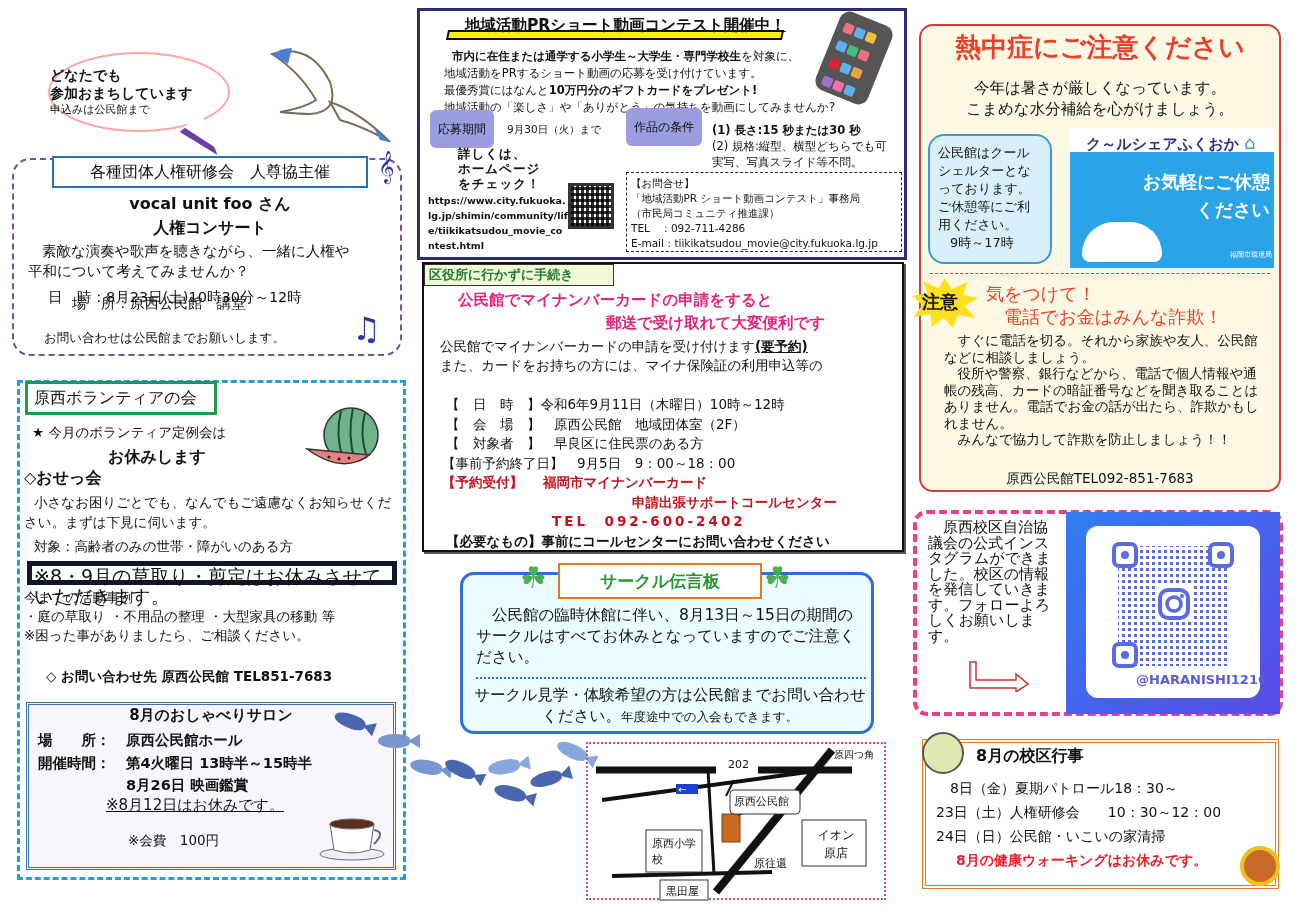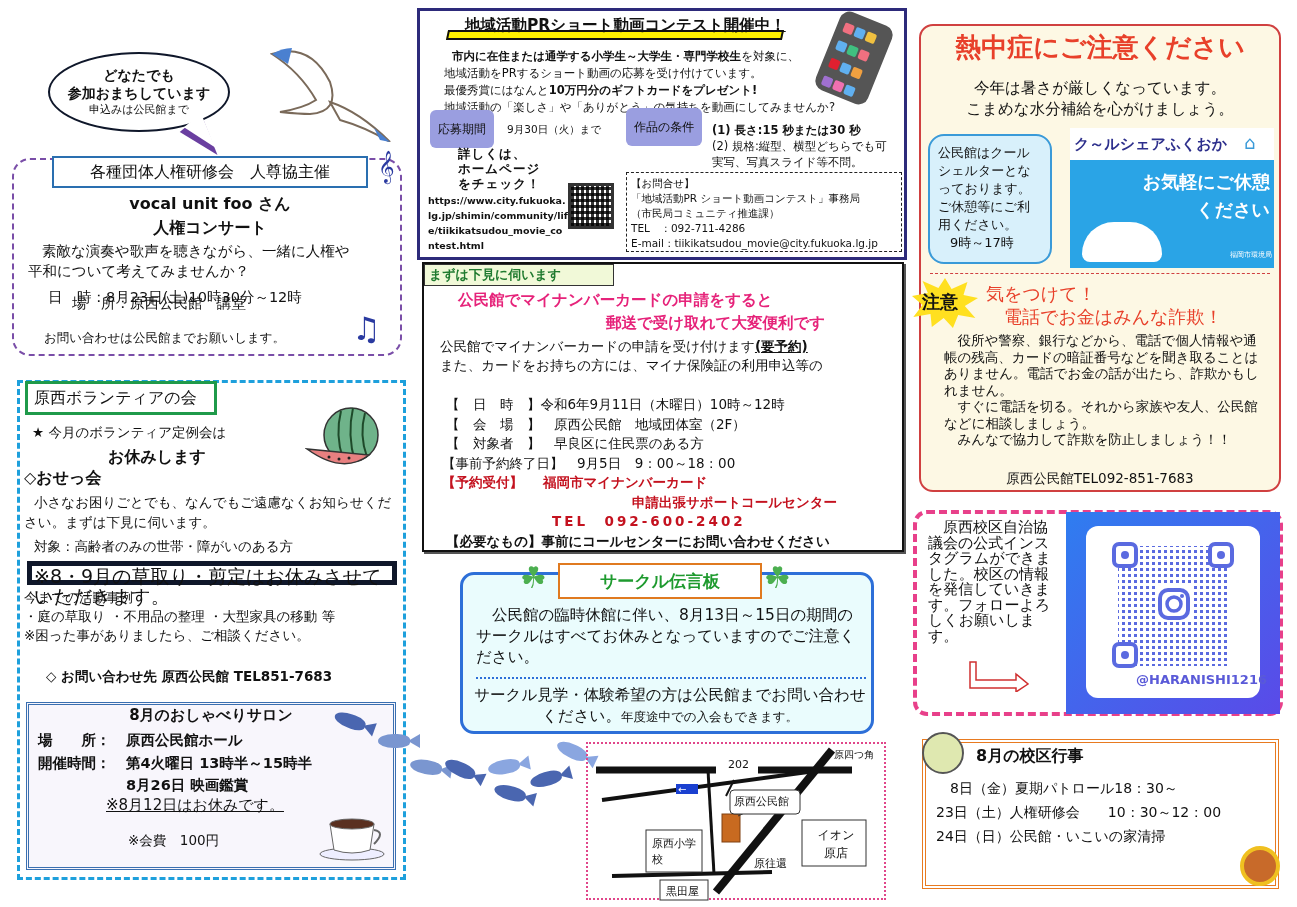--- a/index.html
+++ b/index.html
@@ -4,22 +4,22 @@
 <style>
   * { box-sizing: border-box; margin: 0; padding: 0; }
   html, body { width: 1297px; height: 907px; background: #ffffff; overflow: hidden; }
   body { position: relative; font-family: "DejaVu Sans", "Liberation Sans", sans-serif; color: #111; }
   .abs { position: absolute; }
   .bold { font-weight: bold; }
 
   
   .bubble {
     left: 48px; top: 52px; width: 182px; height: 80px;
-    border: 2px solid #0f172a; border-radius: 50%; background: #fff;
-    text-align: center; padding-top: 12px; z-index: 3;
+    border: 2px solid #fca5a5; border-radius: 50%; background: #fff;
+    padding-top: 12px; z-index: 3;
   }
   .bubble .l1, .bubble .l2 { font-size: 14px; font-weight: bold; line-height: 18px; }
   .bubble .l3 { font-size: 11px; line-height: 15px; }
   .bubble-tail {
     left: 190px; top: 118px; width: 0; height: 0; z-index: 2;
     border-left: 14px solid transparent; border-right: 14px solid transparent;
     border-top: 42px solid #6a3fa0; transform: rotate(-40deg);
   }
   .bubble-tail-inner {
     left: 193px; top: 116px; width: 0; height: 0; z-index: 3;
@@ -165,22 +165,22 @@
   .heat-body { left: 919px; width: 362px; top: 78px; text-align: center; font-size: 15.5px; line-height: 21px; }
   .cool-bubble {
     left: 928px; top: 134px; width: 124px; height: 130px;
     border: 2px solid #3a9ad8; border-radius: 16px; background: #d8f0fb;
     font-size: 13px; line-height: 18px; padding: 8px 8px;
   }
   .cool-img {
     left: 1070px; top: 128px; width: 204px; height: 140px; background: #2aa4e6;
   }
   .cool-img-top {
-    left: 1070px; top: 128px; width: 204px; height: 32px; background: #fff;
-    color: #2d2f8c; font-size: 15px; font-weight: bold; line-height: 32px; padding-left: 4px;
+    left: 1070px; top: 128px; width: 204px; height: 24px; background: #fff;
+    color: #2d2f8c; font-size: 15px; font-weight: bold; line-height: 32px; padding-left: 16px;
   }
   .cool-img-text { left: 1100px; top: 168px; width: 170px; color: #fff; font-size: 18px; font-weight: bold; text-align: right; line-height: 28px; }
   .heat-divider { left: 930px; top: 273px; width: 340px; border-top: 1.5px dashed #d04040; }
   .burst {
     left: 912px; top: 278px; width: 66px; height: 50px;
     background: #ffe020; clip-path: polygon(50% 0,60% 22%,84% 8%,78% 34%,100% 40%,80% 56%,96% 80%,70% 74%,62% 100%,48% 80%,30% 98%,28% 72%,2% 78%,16% 54%,0 36%,24% 30%,16% 6%,40% 20%);
   }
   .burst-text { left: 922px; top: 290px; font-size: 18px; font-weight: bold; color: #111; }
   .fraud-h1 { left: 986px; top: 282px; font-size: 18px; color: #e8402a; }
   .fraud-h2 { left: 1004px; top: 305px; font-size: 18px; color: #e8402a; }
@@ -335,21 +335,21 @@
 <div class="abs qr-small"></div>
 <div class="abs contest-inq">
   <div>【お問合せ】</div>
   <div>「地域活動PR ショート動画コンテスト」事務局</div>
   <div>（市民局コミュニティ推進課）</div>
   <div>TEL　：092-711-4286</div>
   <div>E-mail：tiikikatsudou_movie@city.fukuoka.lg.jp</div>
 </div>
 
 <div class="abs mynum-box"></div>
-<div class="abs mynum-tag">まずは下見に伺います</div>
+<div class="abs mynum-tag">区役所に行かずに手続き</div>
 <div class="abs mynum-h1">公民館でマイナンバーカードの申請をすると</div>
 <div class="abs mynum-h2">郵送で受け取れて大変便利です</div>
 <div class="abs mynum-body">
   <div><span>公民館でマイナンバーカードの申請を受け付けます</span><span class="u">(要予約)</span></div>
   <div>また、カードをお持ちの方には、マイナ保険証の利用申込等の</div>
 </div>
 <div class="abs mynum-rows">
   <div>【　日　時　】令和6年9月11日（木曜日）10時～12時</div>
   <div>【　会　場　】　原西公民館　地域団体室（2F）</div>
   <div>【　対象者　】　早良区に住民票のある方</div>
@@ -416,22 +416,22 @@
 </div>
 <div class="abs" style="left:1082px;top:222px;width:80px;height:40px;background:#fff;border-radius:40px 40px 10px 10px;"></div>
 <div class="abs" style="left:1230px;top:250px;font-size:7px;color:#fff;">福岡市環境局</div>
 
 <div class="abs heat-divider"></div>
 <div class="abs burst"></div>
 <div class="abs burst-text">注意</div>
 <div class="abs fraud-h1">気をつけて！</div>
 <div class="abs fraud-h2">電話でお金はみんな詐欺！</div>
 <div class="abs fraud-body">
+  <div>　すぐに電話を切る。それから家族や友人、公民館などに相談しましょう。</div>
   <div>　役所や警察、銀行などから、電話で個人情報や通帳の残高、カードの暗証番号などを聞き取ることはありません。電話でお金の話が出たら、詐欺かもしれません。</div>
-  <div>　すぐに電話を切る。それから家族や友人、公民館などに相談しましょう。</div>
   <div>　みんなで協力して詐欺を防止しましょう！！</div>
 </div>
 <div class="abs fraud-tel">原西公民館TEL092-851-7683</div>
 
 <div class="abs insta-box"></div>
 <div class="abs insta-text">　原西校区自治協議会の公式インスタグラムができました。校区の情報を発信していきます。フォローよろしくお願いします。</div>
 <div class="abs insta-arrow">
   <svg width="62" height="32" viewBox="0 0 62 32">
     <path d="M2 2 L8 2 L8 20 L48 20 L48 14 L60 24 L48 32 L48 28 L2 28 Z" fill="#fff" stroke="#d03030" stroke-width="1.5"></path>
   </svg>
@@ -459,14 +459,15 @@
 </div>
 <div class="abs insta-handle">@HARANISHI1216</div>
 
 <div class="abs events-box"></div>
 <div class="abs fan"></div>
 <div class="abs events-title">8月の校区行事</div>
 <div class="abs events-list">
   <div>　8日（金）夏期パトロール18：30～</div>
   <div>23日（土）人権研修会　　10：30～12：00</div>
   <div>24日（日）公民館・いこいの家清掃</div>
+  <div class="red2">8月の健康ウォーキングはお休みです。</div>
 </div>
 <div class="abs sunflower"></div>
 
 </body></html>

